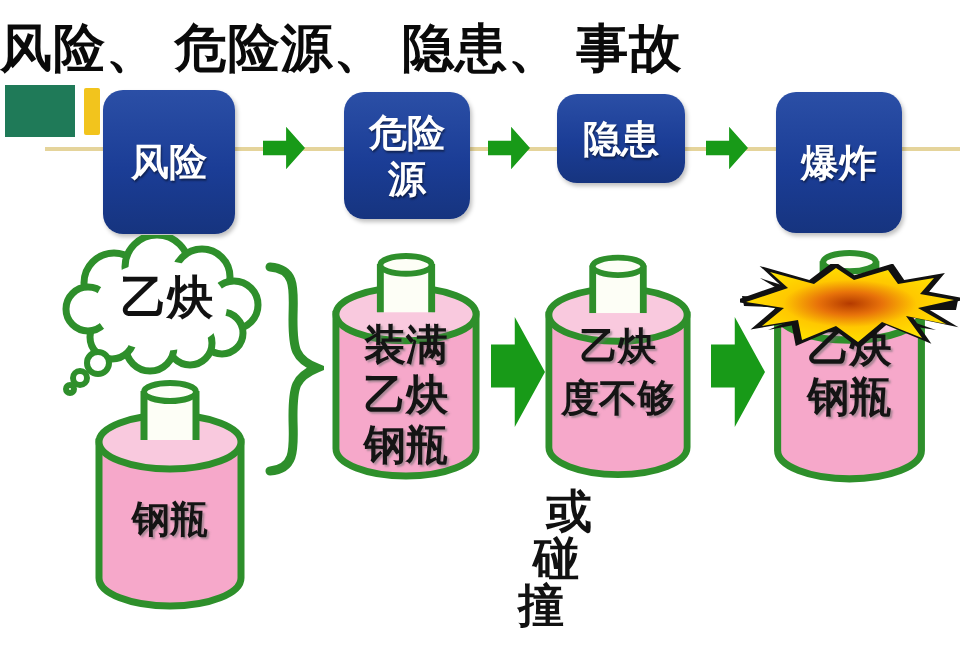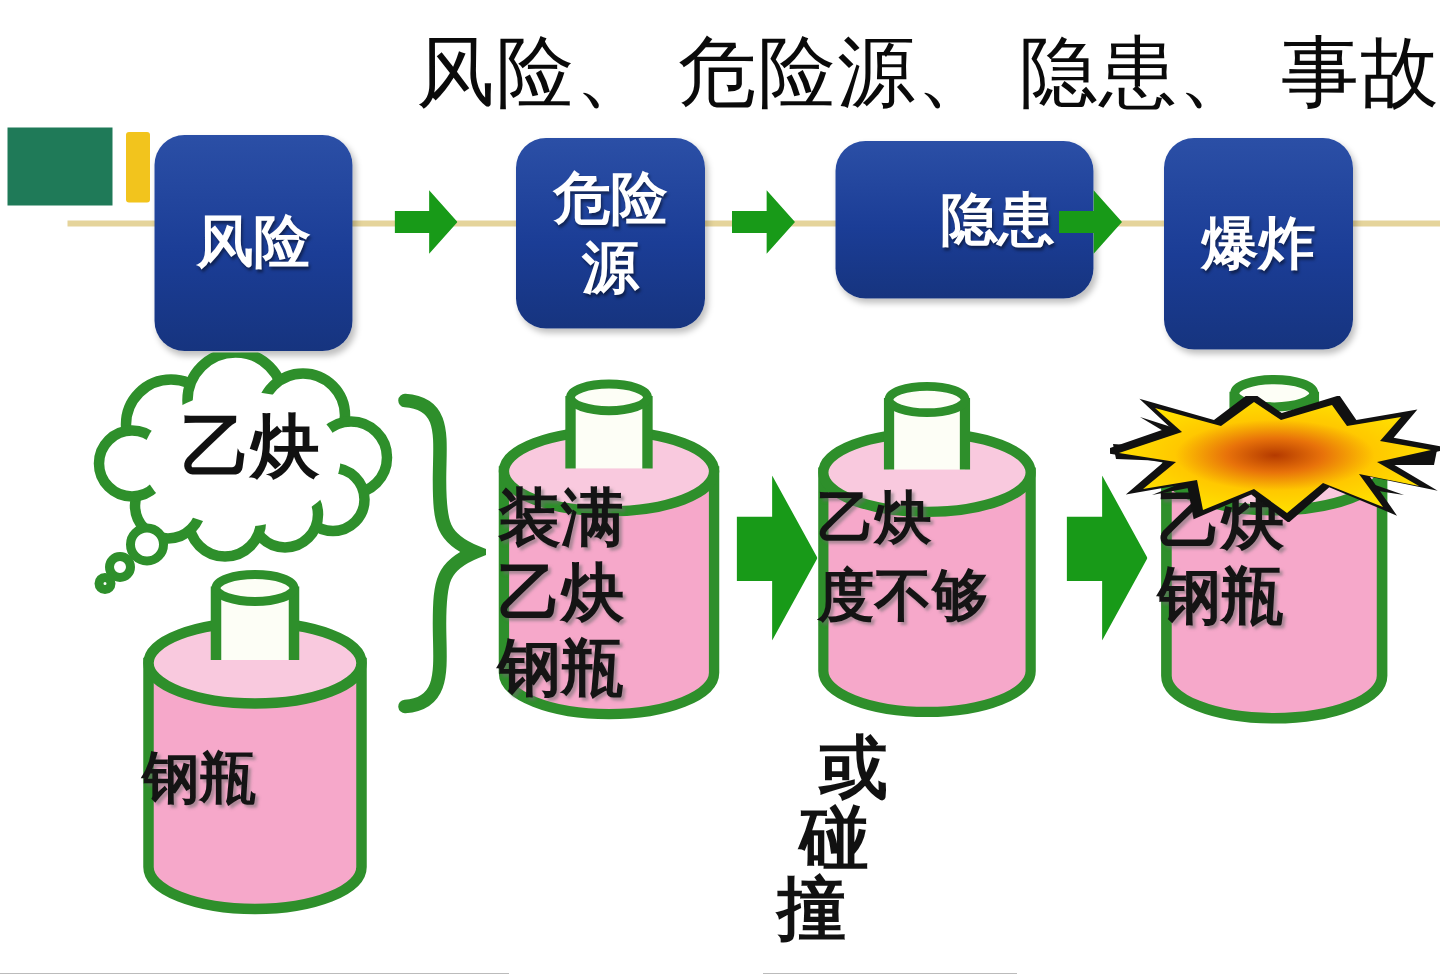--- a/index.html
+++ b/index.html
@@ -7,35 +7,35 @@
     position:relative;width:960px;height:649px;background:#ffffff;
     overflow:hidden;font-family:"Liberation Sans","DejaVu Sans",sans-serif;
     margin:0 auto;
   }
   
   .decor-green{position:absolute;left:5px;top:85px;width:70px;height:52px;background:#1F7A58;}
   .decor-gold{position:absolute;left:84px;top:88px;width:16px;height:47px;background:#F2C41D;border-radius:2px;}
   .decor-line{position:absolute;left:45px;top:147px;width:915px;height:4px;background:#E5D49B;}
   
   .title{
-    position:absolute;left:0;top:14px;width:100%;text-align:right;
-    font-size:52px;font-weight:normal;color:#0a0a0a;letter-spacing:1px;
+    position:absolute;left:0;top:14px;width:100%;text-align:left;
+    font-size:52px;font-weight:bold;color:#0a0a0a;letter-spacing:1px;
   }
   
   .fbox{
     position:absolute;border-radius:20px;color:#fff;font-weight:bold;
     background:linear-gradient(180deg,#2B4FA6 0%,#1B3D96 55%,#16347F 100%);
     display:flex;flex-direction:column;justify-content:center;align-items:center;
     box-shadow:2px 3px 4px rgba(0,0,0,0.25);
     font-size:38px;line-height:46px;text-shadow:1px 2px 2px rgba(0,0,0,0.45);
   }
   .fbox span{display:block;}
   .fbox1{left:103px;top:90px;width:132px;height:144px;}
   .fbox2{left:344px;top:92px;width:126px;height:127px;}
-  .fbox3{left:557px;top:94px;width:128px;height:105px;padding-left:44px;}
+  .fbox3{left:557px;top:94px;width:128px;height:89px;}
   .fbox4{left:776px;top:92px;width:126px;height:141px;}
   
   .arrow-sm{
     position:absolute;width:42px;height:46px;background:#189A18;
     clip-path:polygon(0 34%,55% 34%,55% 4%,100% 50%,55% 96%,55% 66%,0 66%);
     filter:drop-shadow(1px 1px 1px rgba(0,60,0,0.4));
   }
   .asm1{left:263px;top:125px;} .asm2{left:488px;top:125px;} .asm3{left:706px;top:125px;}
   .arrow-lg{
     position:absolute;width:54px;height:110px;background:#189A18;
@@ -48,21 +48,21 @@
   .cloud-label{
     position:absolute;left:0;top:32px;width:210px;text-align:center;
     font-size:46px;font-weight:bold;color:#111;
   }
   
   .brace{position:absolute;left:262px;top:260px;width:62px;height:218px;}
   
   .cyl{position:absolute;}
   .cyl svg{position:absolute;left:0;top:0;}
   .cyl-text{
-    position:absolute;left:0;width:100%;font-weight:bold;color:#141414;
+    position:absolute;left:0;width:100%;text-align:center;font-weight:bold;color:#141414;
     text-shadow:2px 2px 2px rgba(110,110,110,0.55);
   }
   .cyl-text span{display:block;}
   .cyl1{left:95px;top:378px;width:150px;height:240px;}
   .cyl1 .cyl-text{top:118px;font-size:38px;line-height:46px;}
   .cyl2{left:332px;top:248px;width:148px;height:243px;}
   .cyl2 .cyl-text{top:72px;font-size:42px;line-height:50px;}
   .cyl3{left:545px;top:248px;width:146px;height:243px;}
   .cyl3 .cyl-text{top:72px;font-size:38px;line-height:52px;}
   .cyl4{left:772px;top:248px;width:155px;height:243px;}

